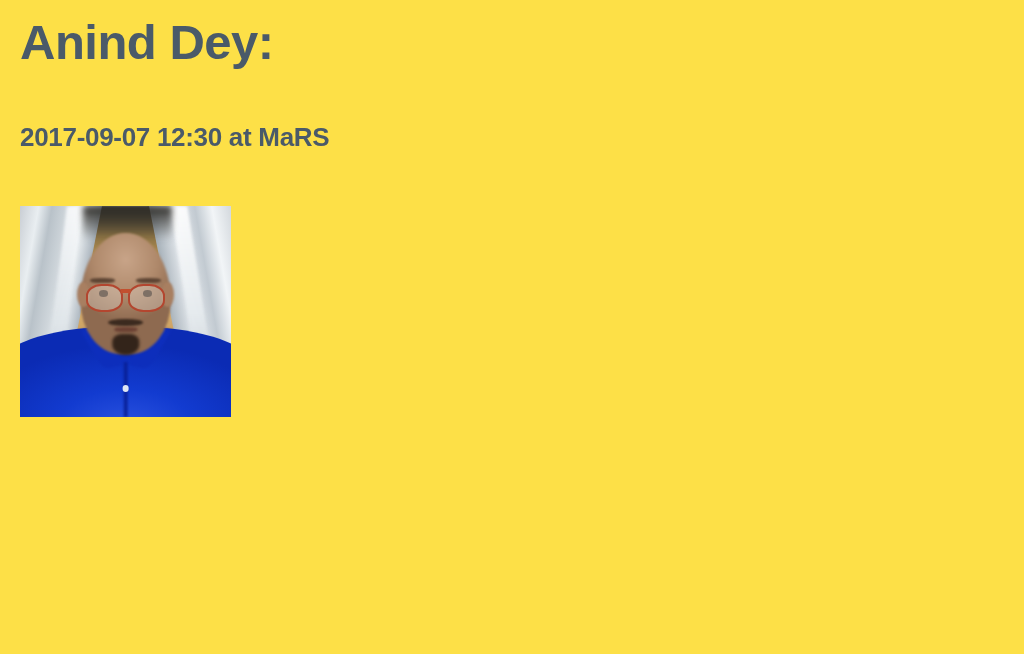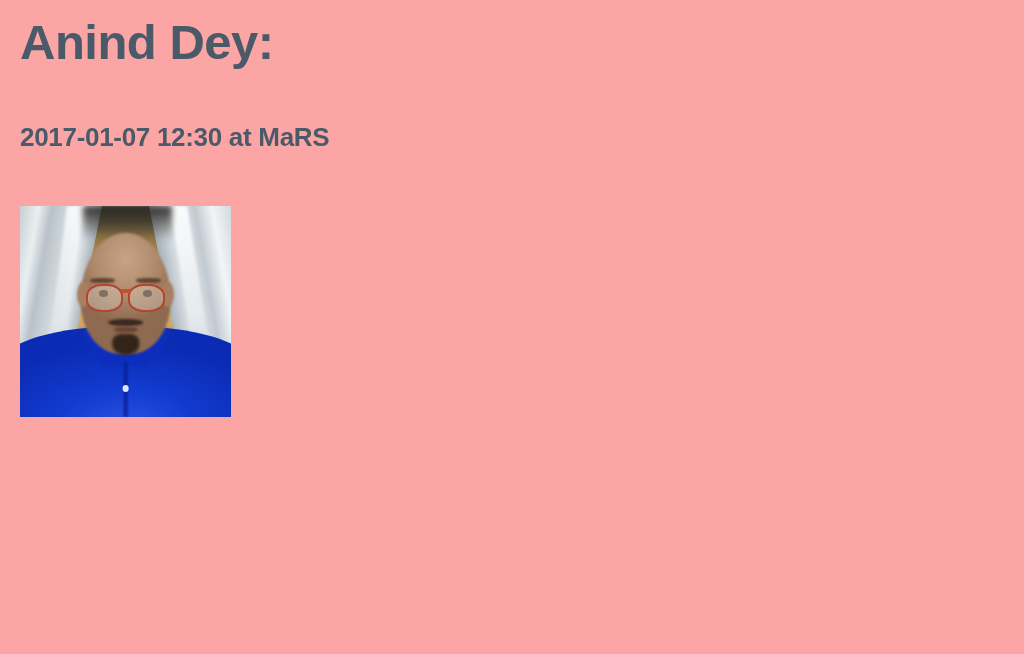--- a/index.html
+++ b/index.html
@@ -13,21 +13,21 @@
     height: 654px;
     overflow: hidden;
     font-family: "Liberation Sans", sans-serif;
     -webkit-font-smoothing: antialiased;
   }
 
   .page {
     position: relative;
     width: 1024px;
     height: 654px;
-    background: #fca5a5;
+    background: #fde047;
     box-sizing: border-box;
     padding: 0 20px;
   }
 
   
   .event-title {
     margin: 0;
     padding-top: 8px;
     color: #4a5a69;
     font-family: "Liberation Sans", sans-serif;
@@ -344,21 +344,21 @@
 </style>
 </head>
 <body>
 
 <div class="page">
 
   <h1 class="event-title">
     <span class="speaker-line">Anind Dey:</span>
   </h1>
 
-  <p class="event-meta">2017-01-07 12:30 at MaRS</p>
+  <p class="event-meta">2017-09-07 12:30 at MaRS</p>
 
   <div class="photo-wrap">
     <div class="speaker-photo" role="img" aria-label="Portrait of Anind Dey">
       <div class="ph-bg-left"></div>
       <div class="ph-bg-right"></div>
       <div class="ph-bg-floor"></div>
       <div class="ph-bg-rail-l"></div>
       <div class="ph-bg-rail-r"></div>
       <div class="ph-bg-dark-top"></div>
 

